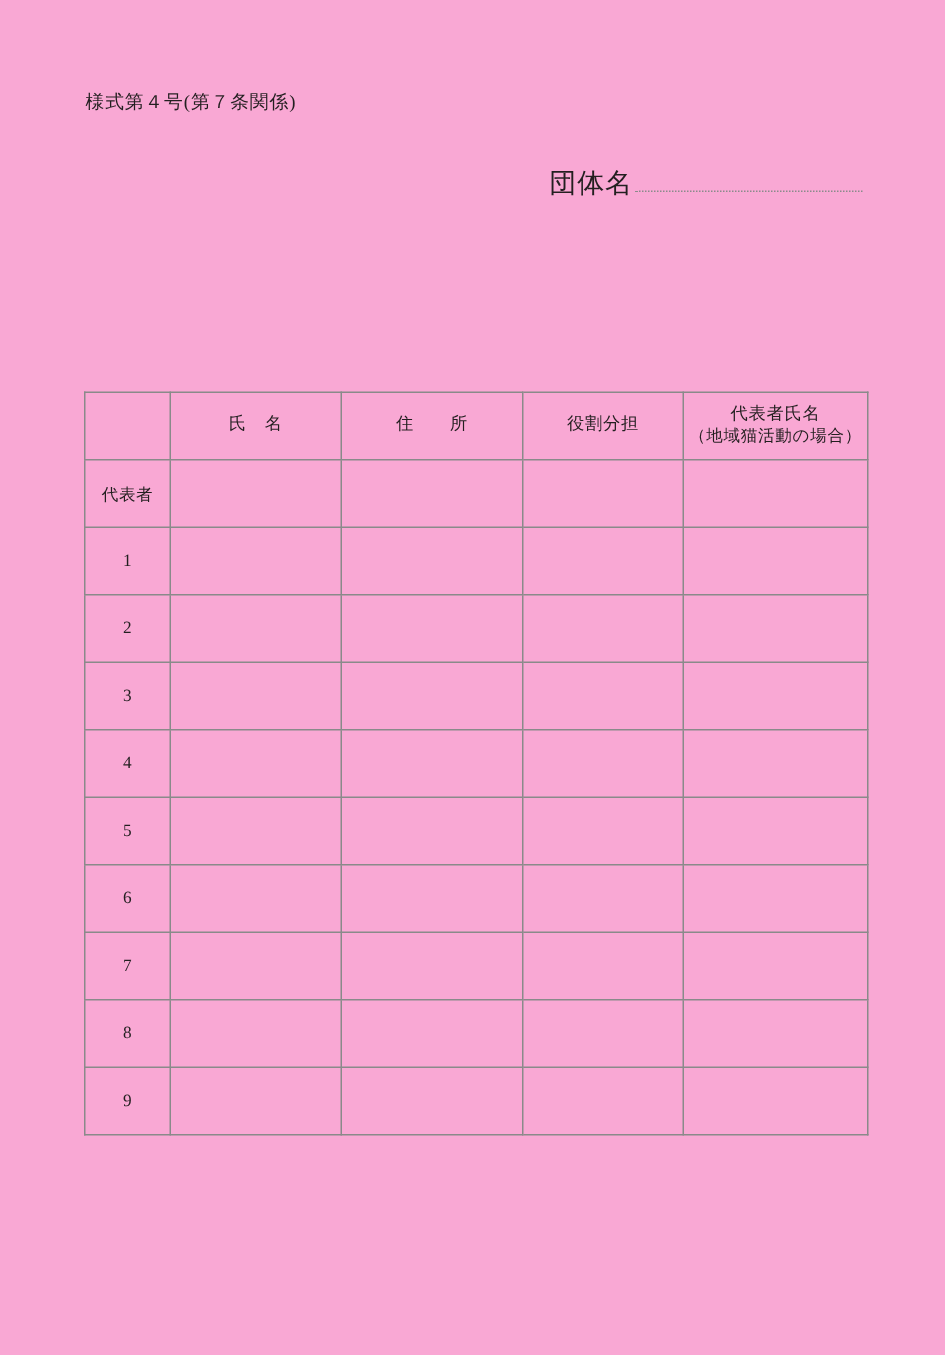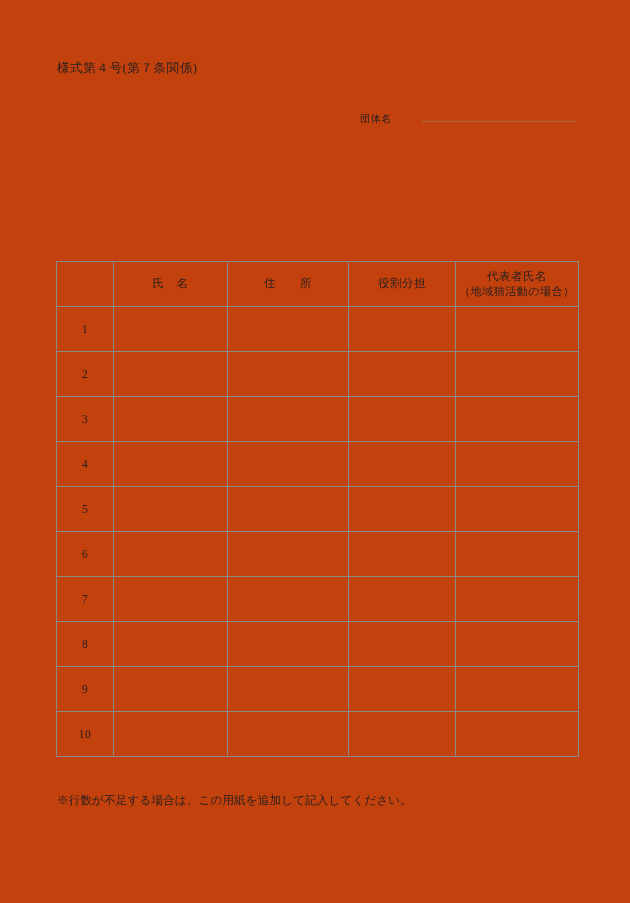--- a/index.html
+++ b/index.html
@@ -13,21 +13,21 @@
     height: 903px;
     position: relative;
     font-family: "Liberation Serif", "DejaVu Serif", serif;
     color: #231f20;
     overflow: hidden;
   }
 
   .page {
     position: absolute;
     inset: 0;
-    background: #c2410c;
+    background: #f9a8d4;
   }
 
   
   .form-no {
     position: absolute;
     left: 57px;
     top: 60px;
     font-size: 12.5px;
     letter-spacing: 0.6px;
     white-space: nowrap;
@@ -37,23 +37,23 @@
   .field-row {
     position: absolute;
     display: flex;
     align-items: baseline;
     white-space: nowrap;
   }
   .field-row.org  { left: 330px; top: 110px; width: 245px; }
   .field-row.rep  { left: 330px; top: 152px; width: 245px; }
 
   .field-label {
-    font-size: 10px;
+    font-size: 18px;
     letter-spacing: 0.6px;
-    text-align: center;
+    text-align: right;
     flex: 0 0 auto;
     width: 92px;
   }
   .field-blank {
     flex: 1 1 auto;
     height: 11px;
     margin-left: 1px;
     border-bottom: 1px dotted #8b8b8b;
   }
 
@@ -163,20 +163,27 @@
             <span>役割分担</span>
           </th>
           <th>
             <span>代表者氏名</span>
             <span class="th-sub">（地域猫活動の場合）</span>
           </th>
         </tr>
       </thead>
       <tbody>
           <tr>
+            <td class="idx-cell rep-cell">代表者</td>
+            <td></td>
+            <td></td>
+            <td></td>
+            <td></td>
+          </tr>
+          <tr>
             <td class="idx-cell">1</td>
             <td></td>
             <td></td>
             <td></td>
             <td></td>
           </tr>
           <tr>
             <td class="idx-cell">2</td>
             <td></td>
             <td></td>
@@ -220,31 +227,23 @@
           </tr>
           <tr>
             <td class="idx-cell">8</td>
             <td></td>
             <td></td>
             <td></td>
             <td></td>
           </tr>
           <tr>
             <td class="idx-cell">9</td>
-            <td></td>
-            <td></td>
-            <td></td>
-            <td></td>
-          </tr>
-          <tr>
-            <td class="idx-cell">10</td>
             <td></td>
             <td></td>
             <td></td>
             <td></td>
           </tr>
         </tbody>
     </table>
   </div>
 
-  <div class="footnote">※行数が不足する場合は、この用紙を追加して記入してください。</div>
 
 </div>
 
 </body></html>

